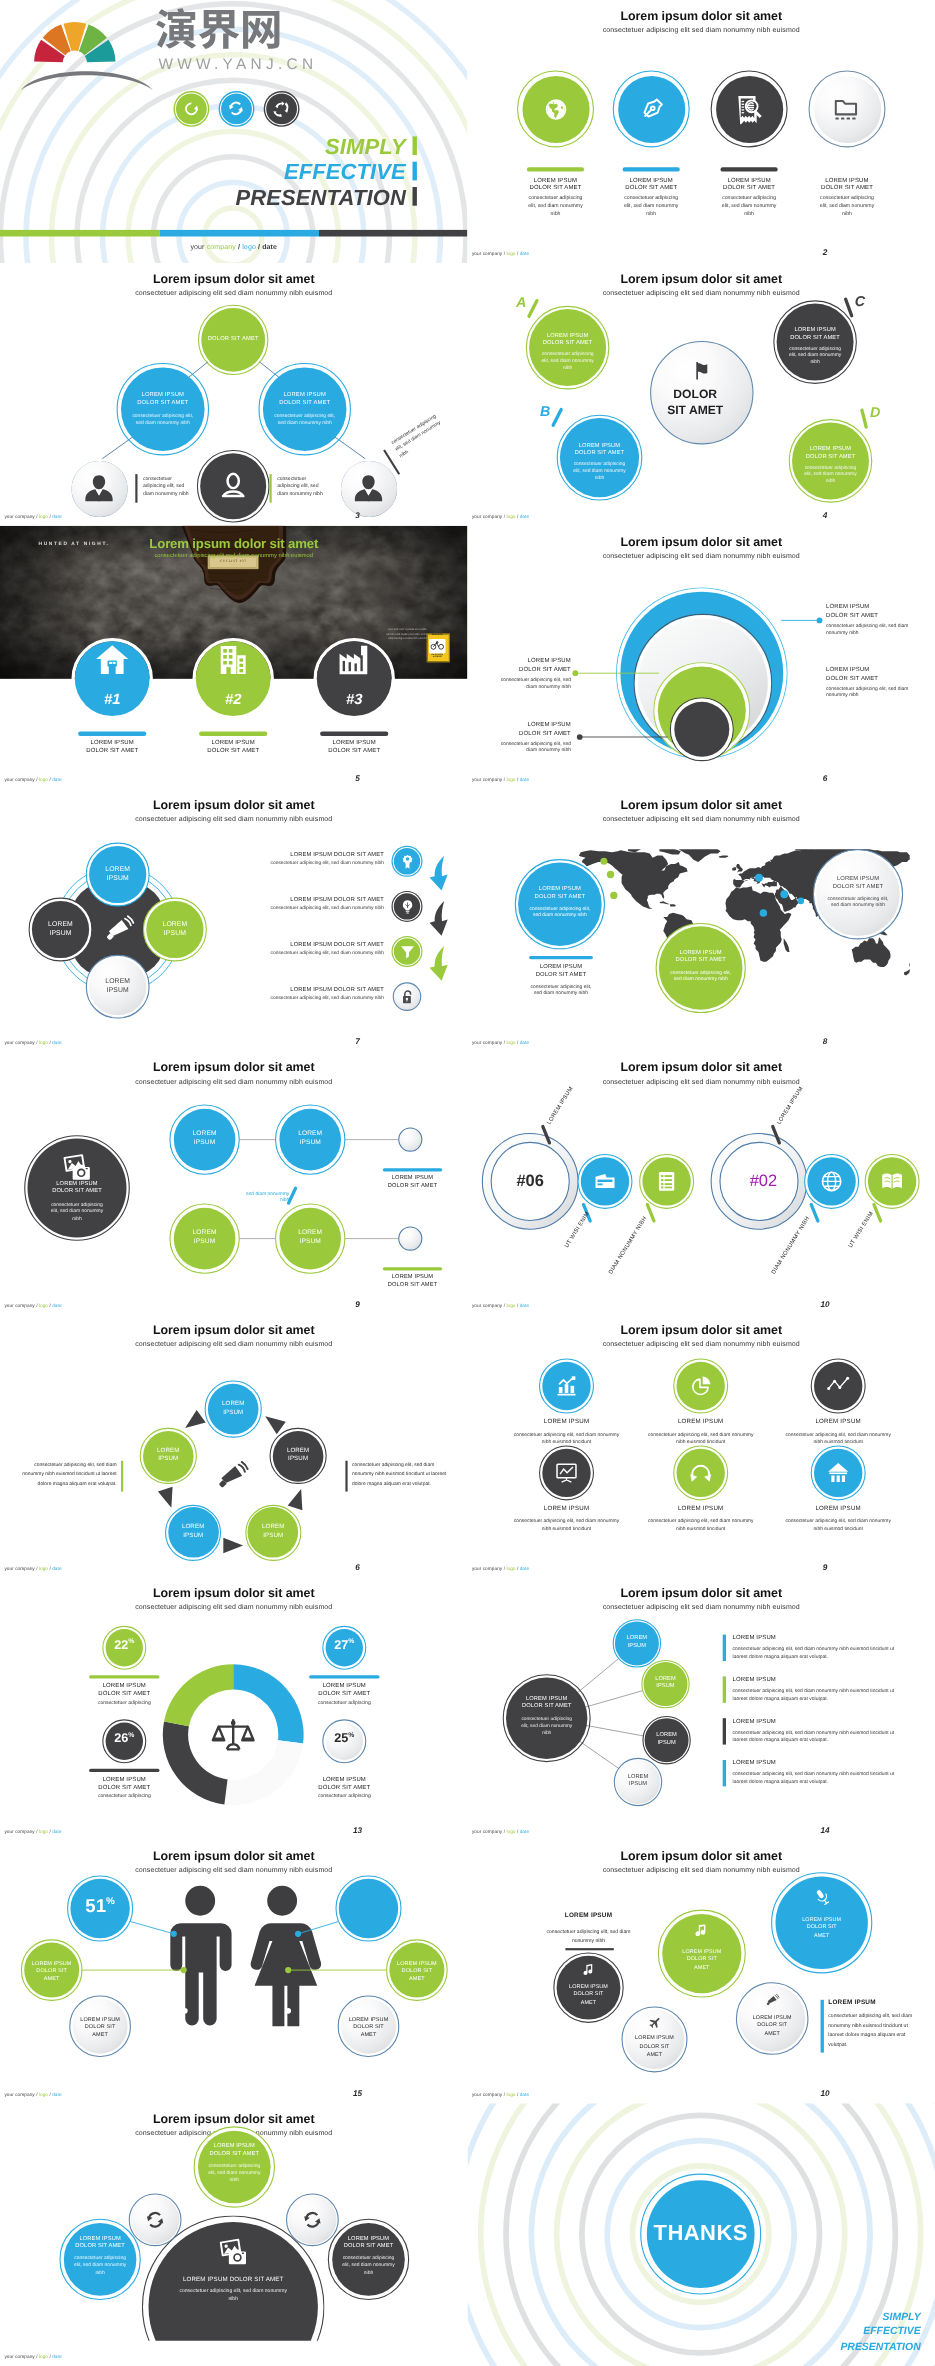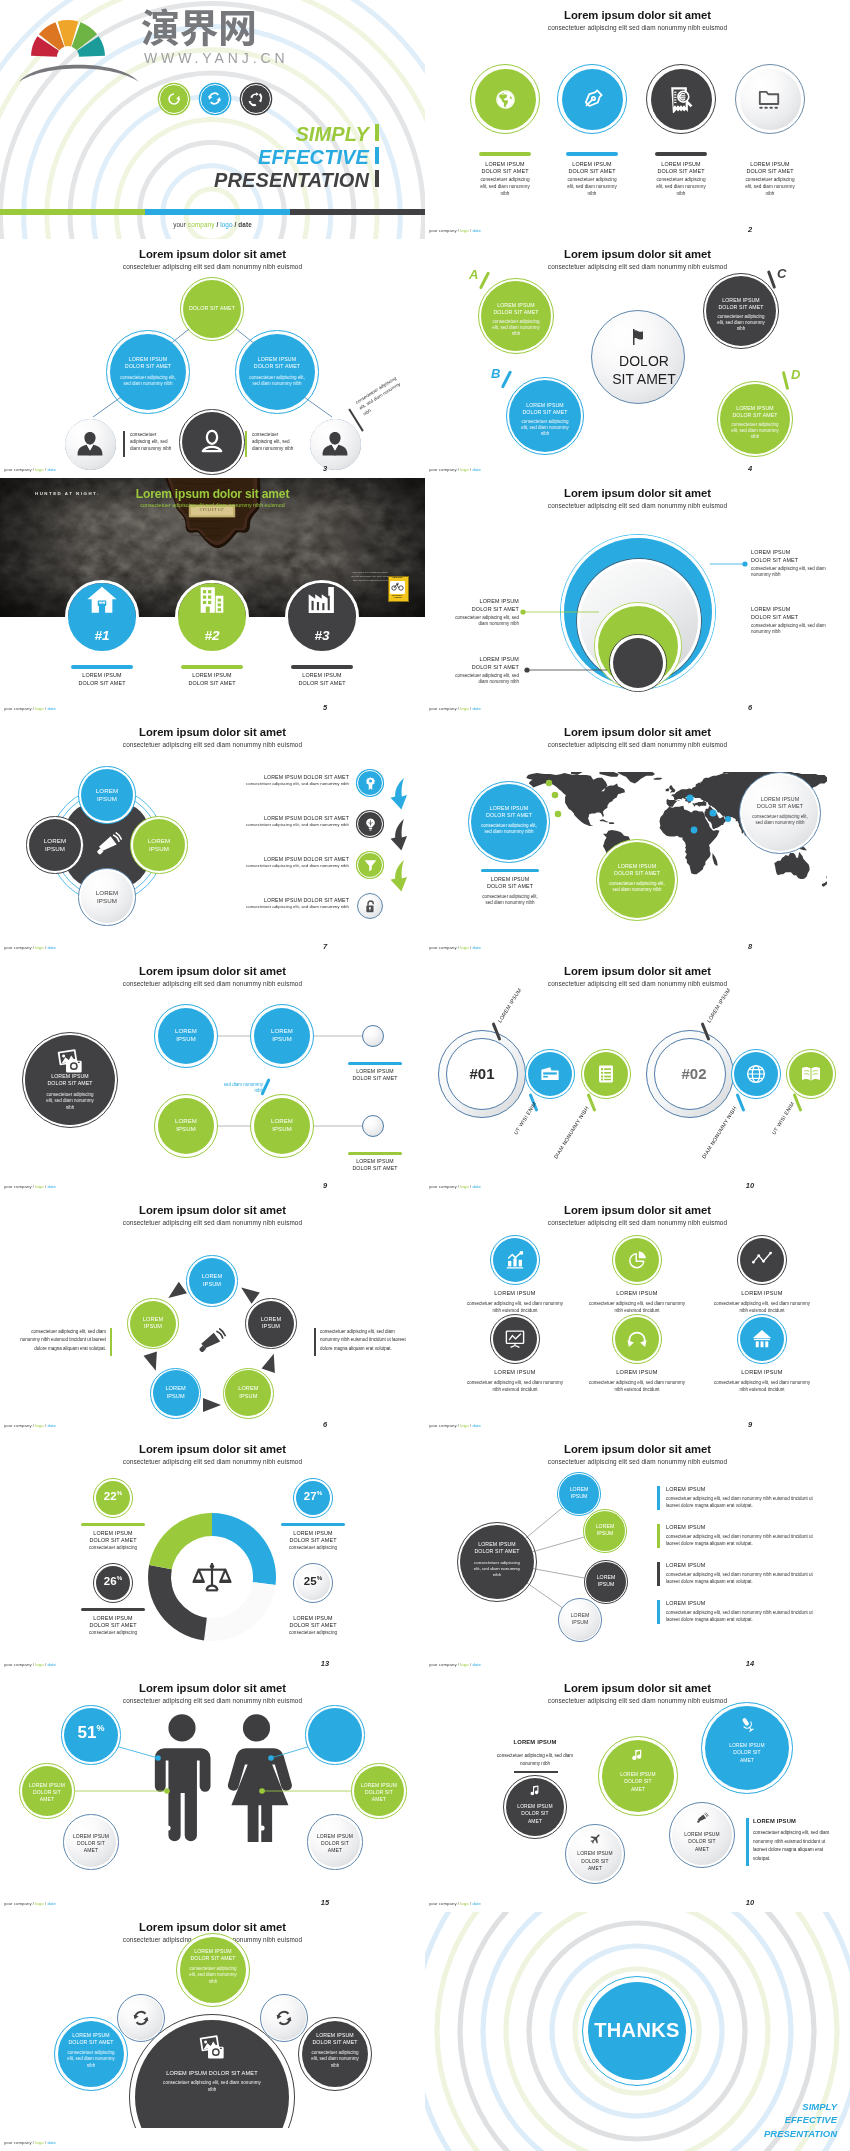--- a/index.html
+++ b/index.html
@@ -245,21 +245,21 @@
       <div class="abs" style="left:66px;top:128px;font-size:13px;font-weight:bold;font-style:italic;color:#29ABE2;line-height:1;"><span>B</span></div>
       <div class="abs" style="left:80px;top:131px;width:3.4px;height:19px;border-radius:2px;background:#29ABE2;transform:rotate(27deg);"></div>
       <div class="abs" style="left:352px;top:28px;font-size:13px;font-weight:bold;font-style:italic;color:#414042;line-height:1;"><span>C</span></div>
       <div class="abs" style="left:345px;top:31px;width:3.4px;height:19px;border-radius:2px;background:#414042;transform:rotate(-20deg);"></div>
       <div class="abs" style="left:366px;top:129px;font-size:13px;font-weight:bold;font-style:italic;color:#9ACA3C;line-height:1;"><span>D</span></div>
       <div class="abs" style="left:359px;top:132px;width:3.4px;height:19px;border-radius:2px;background:#9ACA3C;transform:rotate(-14deg);"></div>
       <div class="c" style="left:166px;top:71px;width:94px;height:94px;background:radial-gradient(circle at 32% 26%, #ffffff 0%, #fafafb 30%, #e9eaec 66%, #cfd1d4 100%);border:1.2px solid #5E87AE;"></div>
       <svg class="abs" style="left:203px;top:88px;" width="20" height="20" viewBox="0 0 24 24">
         <path d="M6.0 2.5 v19 h1.8 v-8.3 h0.2 c3.6 0 3.6 1.9 7.2 1.9 c2.0 0 2.8 -0.7 2.8 -0.7 v-9.4 s-0.8 0.7 -2.8 0.7 c-3.6 0 -3.6 -1.9 -7.2 -1.9 h-0.2 v-1.3 z" fill="#3F3F41"></path>
       </svg>
-      <div class="txtc" style="left:179px;top:114px;width:80px;font-size:14px;font-weight:normal;color:#1f1f1f;line-height:1.25;"><span>DOLOR</span><br><span>SIT AMET</span></div>
+      <div class="txtc" style="left:167px;top:114px;width:80px;font-size:11px;font-weight:bold;color:#1f1f1f;line-height:1.25;"><span>DOLOR</span><br><span>SIT AMET</span></div>
       <div class="foot"><span>your</span> <span>company</span> <span class="s">/</span> <span class="g">logo</span> <span class="s">/</span> <span class="b">date</span></div>
       <div class="pno">4</div>
     </div>
 <div class="slide">
       <div class="abs" style="left:0;top:0;width:425px;height:139px;overflow:hidden;background:#2b2824;">
 <svg class="abs" style="left:0;top:0;" width="425" height="139" viewBox="0 0 425 139">
   <defs>
     <filter id="wallnoise" x="0" y="0" width="100%" height="100%">
       <feTurbulence type="fractalNoise" baseFrequency="0.06 0.08" numOctaves="4" seed="7" result="t"></feTurbulence>
       <feColorMatrix in="t" type="matrix" values="0 0 0 0 0.52  0 0 0 0 0.50  0 0 0 0 0.46  0.65 0 0 0 0.0"></feColorMatrix>
@@ -625,24 +625,24 @@
       <div class="abs" style="left:217px;top:126px;width:46px;text-align:right;font-size:4.5px;color:#29ABE2;line-height:1.4;"><span>sed diam nonummy nibh</span></div>
       <div class="abs" style="left:264px;top:122px;width:3.2px;height:18px;border-radius:2px;background:#29ABE2;transform:rotate(25deg);"></div>
       <div class="foot"><span>your</span> <span>company</span> <span class="s">/</span> <span class="g">logo</span> <span class="s">/</span> <span class="b">date</span></div>
       <div class="pno">9</div>
     </div>
 <div class="slide">
       <div class="ttl">Lorem ipsum dolor sit amet</div>
       <div class="sub">consectetuer adipiscing elit sed diam nonummy nibh euismod</div>
       <div class="c" style="left:13px;top:74px;width:88px;height:88px;background:linear-gradient(135deg,#ffffff 0%,#f4f5f6 50%,#d4d6d9 100%);border:1.2px solid #4F7CA8;"></div>
       <div class="c" style="left:21px;top:82px;width:72px;height:72px;background:#fff;border:1.2px solid #4F7CA8;"></div>
-      <div class="txtc" style="left:21px;top:110px;width:72px;font-size:15px;font-weight:bold;color:#2b2b2b;line-height:1;"><span>#01</span></div>
+      <div class="txtc" style="left:21px;top:110px;width:72px;font-size:15px;font-weight:bold;color:#2b2b2b;line-height:1;"><span>#06</span></div>
       <div class="c" style="left:221px;top:74px;width:88px;height:88px;background:linear-gradient(135deg,#ffffff 0%,#f4f5f6 50%,#d4d6d9 100%);border:1.2px solid #4F7CA8;"></div>
       <div class="c" style="left:229px;top:82px;width:72px;height:72px;background:#fff;border:1.2px solid #4F7CA8;"></div>
-      <div class="txtc" style="left:229px;top:110px;width:80px;font-size:15px;font-weight:bold;color:#737373;line-height:1;"><span>#02</span></div>
+      <div class="txtc" style="left:229px;top:110px;width:80px;font-size:15px;font-weight:normal;color:#a21caf;line-height:1;"><span>#02</span></div>
       <div class="c" style="left:100px;top:93px;width:50px;height:50px;background:#fff;border:1.2px solid #29ABE2;"></div>
       <div class="c" style="left:103px;top:96px;width:44px;height:44px;background:#29ABE2;"></div>
       <span class="abs" style="left:114px;top:107px;">
         <svg viewBox="0 0 24 24" width="22" height="22">
           <path d="M2.6 7.4 L12.2 4.6 L13.6 8.2 L21.4 8.2 L21.4 18.6 L2.6 18.6 Z" fill="#fff"></path>
           <rect x="4.6" y="10.2" width="14.8" height="2.4" fill="#29ABE2"></rect>
           <rect x="4.6" y="14.0" width="5.0" height="1.8" fill="#29ABE2"></rect>
         </svg>
       </span>
       <div class="c" style="left:156px;top:93px;width:50px;height:50px;background:#fff;border:1.2px solid #9ACA3C;"></div>

